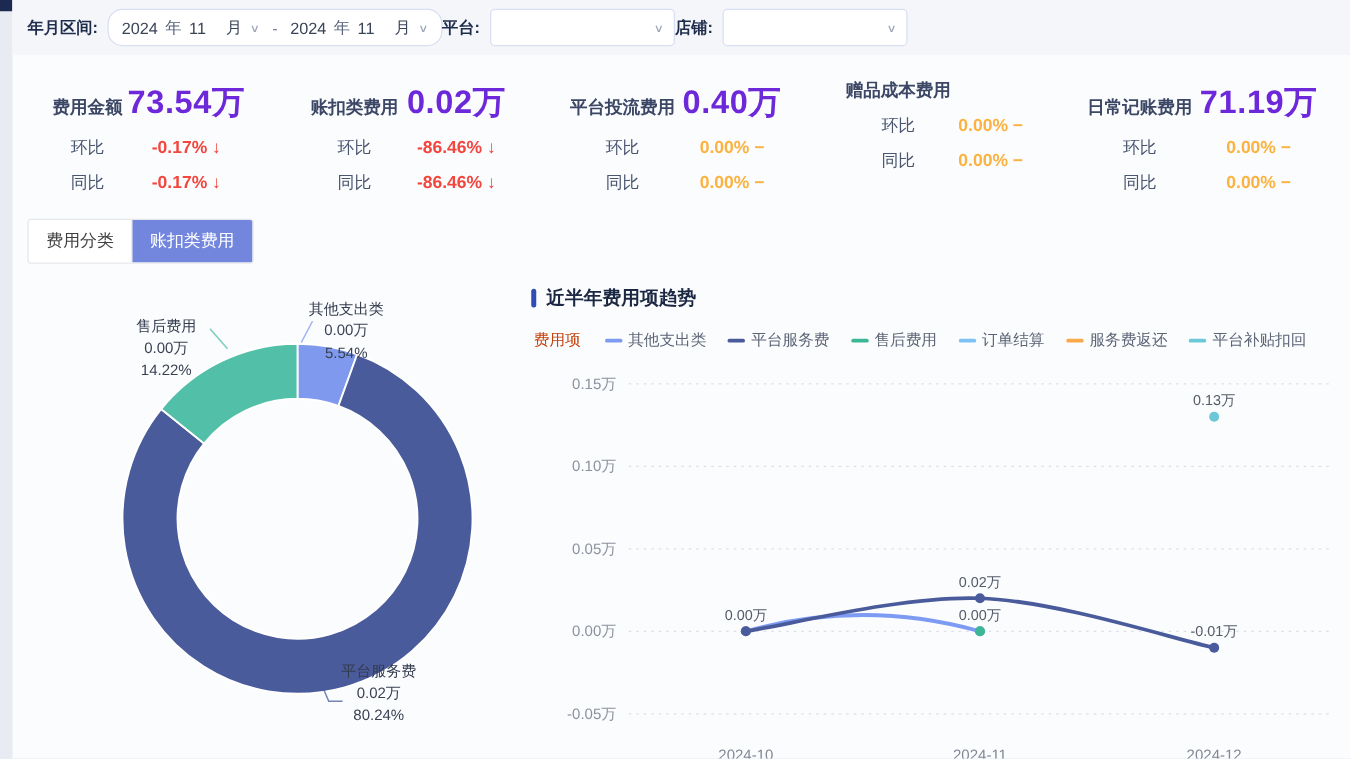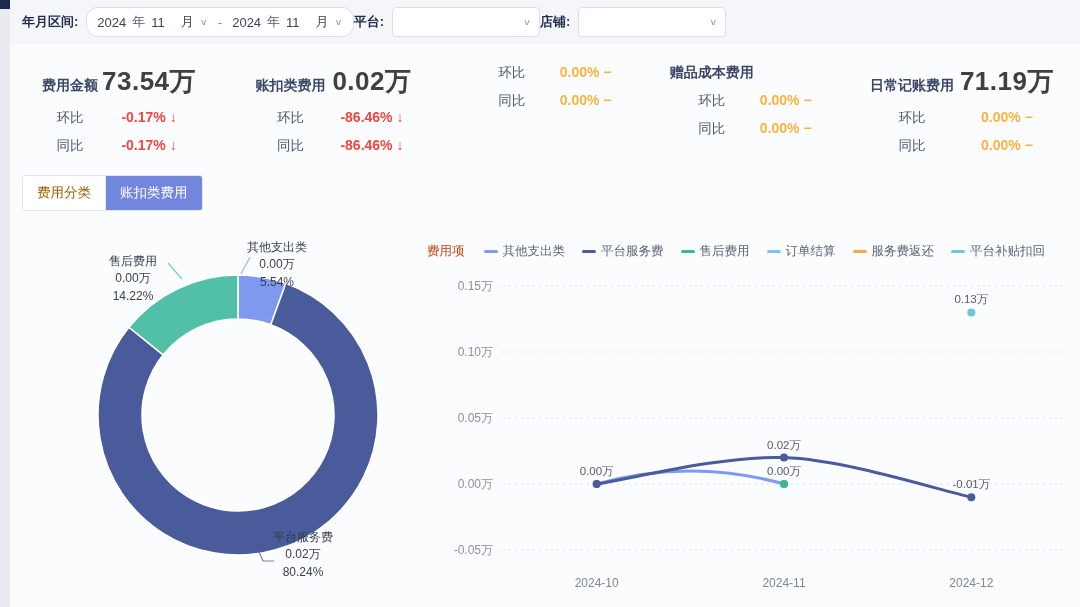--- a/index.html
+++ b/index.html
@@ -17,27 +17,27 @@
   .chev{color:#9aa2b5;font-size:11px;margin-left:4px;transform:scaleY(.8);display:inline-block;}
   .range-sep{margin:0 10px;color:#7a8299;}
   .select-box{display:flex;align-items:center;justify-content:flex-end;background:#fff;border:1px solid #d9dff2;border-radius:4px;height:28px;width:130px;padding:0 8px;}
   .gap-lg{}
 
   
   .kpi-row{display:flex;justify-content:space-between;padding:20px 26px 6px 28px;text-align:center;}
   .kpi{display:flex;flex-direction:column;gap:10px;}
   .kpi-line{display:grid;align-items:baseline;}
   .kpi-label{font-size:14px;color:#3c4766;font-weight:700;white-space:nowrap;}
-  .kpi-value{font-size:26px;font-weight:700;color:#404040;letter-spacing:.5px;white-space:nowrap;}
+  .kpi-value{font-size:26px;font-weight:700;color:#6d28d9;letter-spacing:.5px;white-space:nowrap;}
   .kpi-sub-name{font-size:13.5px;color:#4a5570;}
   .kpi-sub-val{font-size:14px;font-weight:600;white-space:nowrap;}
 
   
   .tabs{display:inline-flex;margin:14px 0 0 12px;border:1px solid #e4e6ec;border-radius:3px;overflow:hidden;background:#fff;}
-  .tab{padding:8px 14px;font-size:13.5px;color:#a16207;border-right:1px solid #e4e6ec;cursor:pointer;white-space:nowrap;background:#fff;}
+  .tab{padding:8px 14px;font-size:13.5px;color:#404040;border-right:1px solid #e4e6ec;cursor:pointer;white-space:nowrap;background:#fff;}
   .tab:last-child{border-right:none;}
   .tab.active{background:#7286de;color:#fff;}
 
   
   .panels{display:flex;margin-top:6px;}
   .donut-panel{position:relative;width:405px;height:400px;flex:none;}
   .donut-label{position:absolute;text-align:center;font-size:12px;color:#3a4152;line-height:1.45;white-space:nowrap;}
   .donut-label .dl-name{color:#333b4d;}
   .dlab-0{left:212px;top:22px;width:110px;}
   .dlab-1{left:228px;top:312px;width:130px;}
@@ -112,20 +112,24 @@
           <div class="kpi-line" style="grid-template-columns: 84px auto;">
             <span class="kpi-sub-name">环比</span>
             <span class="kpi-sub-val" style="color: rgb(242, 70, 62);">-86.46% ↓</span>
           </div>
           <div class="kpi-line" style="grid-template-columns: 84px auto;">
             <span class="kpi-sub-name">同比</span>
             <span class="kpi-sub-val" style="color: rgb(242, 70, 62);">-86.46% ↓</span>
           </div>
         </div>
         <div class="kpi">
+          <div class="kpi-line" style="grid-template-columns: 96px auto;">
+            <span class="kpi-label">平台投流费用</span>
+            <span class="kpi-value">0.40万</span>
+          </div>
           <div class="kpi-line" style="grid-template-columns: 96px auto;">
             <span class="kpi-sub-name">环比</span>
             <span class="kpi-sub-val" style="color: rgb(251, 178, 62);">0.00% −</span>
           </div>
           <div class="kpi-line" style="grid-template-columns: 96px auto;">
             <span class="kpi-sub-name">同比</span>
             <span class="kpi-sub-val" style="color: rgb(251, 178, 62);">0.00% −</span>
           </div>
         </div>
         <div class="kpi">
@@ -181,20 +185,24 @@
           </div><div class="donut-label dlab-1">
             <div class="dl-name">平台服务费</div>
             <div class="dl-val">0.02万</div>
             <div class="dl-pct">80.24%</div>
           </div><div class="donut-label dlab-2">
             <div class="dl-name">售后费用</div>
             <div class="dl-val">0.00万</div>
             <div class="dl-pct">14.22%</div>
           </div></div>
       <div class="trend-panel">
+        <div class="trend-title-row">
+          <span class="title-marker"></span>
+          <span class="trend-title">近半年费用项趋势</span>
+        </div>
         <div class="legend-row" id="legend-row">
           <span class="legend-title">费用项</span>
         <span class="legend-item">
               <span class="legend-dash" style="background: rgb(126, 155, 243);"></span>
               <span class="legend-name">其他支出类</span>
             </span>
             <span class="legend-item">
               <span class="legend-dash" style="background: rgb(74, 91, 155);"></span>
               <span class="legend-name">平台服务费</span>
             </span>

